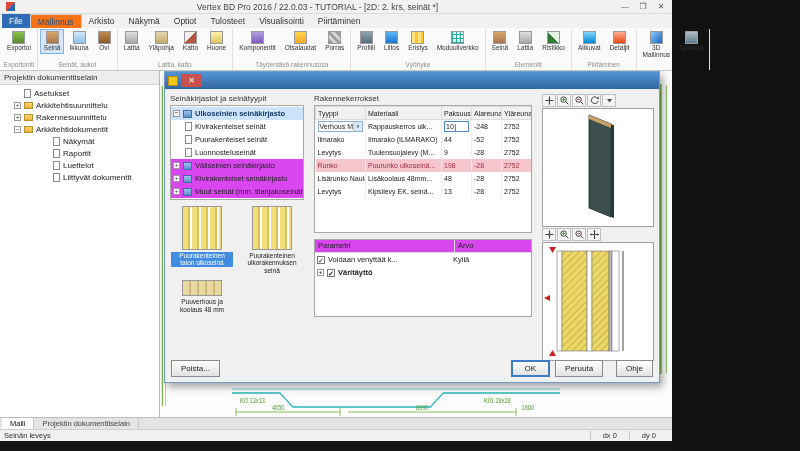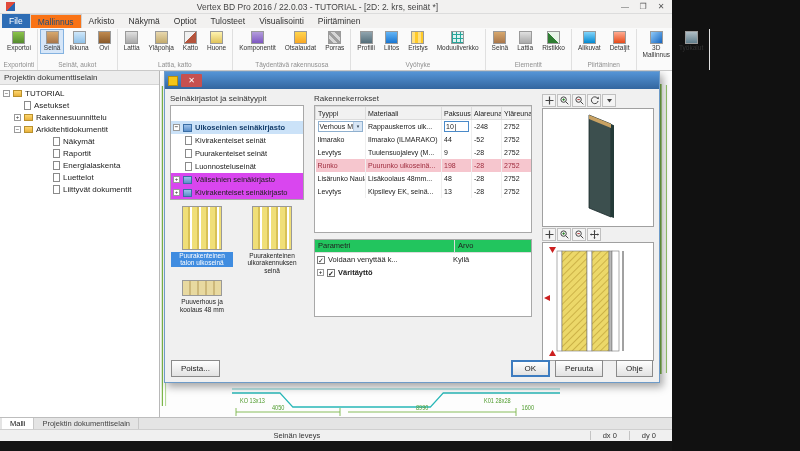--- a/index.html
+++ b/index.html
@@ -56,21 +56,21 @@
   .dlg-title { height:17px; background:linear-gradient(#5494d6,#33669f); color:#fff; display:flex; align-items:center; font-size:9px; }
   .dlg-icon { width:10px; height:10px; background:#f5c518; border:1px solid #b8900a; margin:0 3px; }
   .dtext { flex:1; text-align:center; }
   .dlg-close { width:21px; height:13px; background:#c75050; color:#fff; text-align:center; line-height:13px; font-size:8px; margin-right:2px; border-radius:1px; }
   .dlg-body { display:flex; gap:10px; padding:4px 5px 0; height:273px; }
   .sec-label { font-size:8px; color:#333; margin:1px 0 2px; }
   .col-lib { width:134px; display:flex; flex-direction:column; }
   .col-mid { width:218px; display:flex; flex-direction:column; }
   .col-prev { flex:1; display:flex; flex-direction:column; }
 
-  .libtree { border:1px solid #a8a8a8; background:#fff; height:95px; font-size:7.5px; padding:15px 0; overflow:hidden; }
+  .libtree { border:1px solid #a8a8a8; background:#fff; height:95px; font-size:7.5px; padding:1px 0; overflow:hidden; }
   .lt-item { display:flex; align-items:center; height:13px; padding:0 2px; white-space:nowrap; }
   .lt-item.cat { background:#d946ef; }
   .lt-item.selcat { background:#cbe2f8; font-weight:bold; color:#143d6b; }
   .lt-item.sub { padding-left:14px; }
   .i-book { flex:0 0 9px; height:8px; background:linear-gradient(#9ec3ec,#5b8fc9); border:1px solid #3a6ea5; margin-right:3px; }
 
   .thumbs { display:grid; grid-template-columns:1fr 1fr; gap:6px 6px; margin-top:6px; }
   .thumb { display:flex; flex-direction:column; align-items:center; }
   .thumb-img { width:40px; height:44px; border:1px solid #999; background:repeating-linear-gradient(90deg,#f0df78 0 5px,#d8c155 5px 7px,#fff 7px 9px); }
   .thumb-img.short { height:16px; background:repeating-linear-gradient(90deg,#e8d9a0 0 6px,#cdb87a 6px 8px); }
@@ -83,21 +83,21 @@
   th { background:#f1f1f1; border:1px solid #dcdcdc; font-weight:normal; text-align:left; padding:1px 2px; height:13px; white-space:nowrap; overflow:hidden; }
   td { border-right:1px solid #efefef; padding:0 2px; height:13px; white-space:nowrap; overflow:hidden; }
   tr.hl td { background:#f6c6ce; color:#9e2b3d; }
   .combo { display:flex; justify-content:space-between; align-items:center; border:1px solid #8fb0cf; background:#fff; height:11px; }
   .combo-text { padding:0 1px; overflow:hidden; white-space:nowrap; }
   .arrow-box { flex:0 0 9px; background:#d8e6f5; text-align:center; font-size:5px; line-height:9px; color:#345; border-left:1px solid #b9cde3; align-self:stretch; }
   .edit { border:1px solid #4a8ac9; height:11px; line-height:9px; padding:0 1px; background:#fff; display:flex; align-items:center; }
   .caret { color:#111; margin-left:1px; }
 
   .params-box { height:78px; margin-top:6px; }
-  .param-head { display:flex; background:#22c55e; border-bottom:1px solid #dcdcdc; height:13px; font-size:7.5px; }
+  .param-head { display:flex; background:#d946ef; border-bottom:1px solid #dcdcdc; height:13px; font-size:7.5px; }
   .ph1 { width:140px; padding:1px 3px; border-right:1px solid #dcdcdc; }
   .ph2 { flex:1; padding:1px 3px; }
   .param-row { display:flex; align-items:center; height:13px; font-size:7.5px; padding:0 2px; }
   .param-label { width:136px; display:flex; align-items:center; }
   .param-label.bold { font-weight:bold; }
   .cb { flex:0 0 8px; height:8px; border:1px solid #777; background:#fff; font-size:7px; line-height:7px; text-align:center; margin-right:3px; color:#222; }
 
   .dlg-bottom { position:absolute; left:6px; right:6px; bottom:5px; display:flex; justify-content:space-between; align-items:center; }
   .btn { border:1px solid #8a8a8a; background:linear-gradient(#fefefe,#e2e2e2); font-size:8px; height:17px; padding:0 9px; color:#222; }
   .btn.ok { border:2px solid #3d7cc0; padding:0 12px; }
@@ -107,21 +107,21 @@
   .ptools { display:flex; gap:1px; height:14px; align-items:center; margin-bottom:1px; }
   .ptool { width:14px; height:13px; border:1px solid #c0c0c0; background:#f4f4f4; display:flex; align-items:center; justify-content:center; }
   .pbox { border:1px solid #a0a0a0; background:#fff; height:119px; position:relative; overflow:hidden; }
   .pbox svg { width:100%; height:100%; display:block; }
 
   
   .bottom-tabs { height:12px; display:flex; background:#e4e4e4; border-top:1px solid #bdbdbd; padding-left:2px; }
   .btab { font-size:7.5px; padding:0 8px; line-height:11px; border-right:1px solid #c8c8c8; color:#444; }
   .btab.active { background:#fff; color:#111; }
   .statusbar { height:12px; background:#f0f0f0; border-top:1px solid #cfcfcf; display:flex; align-items:center; font-size:7.5px; padding:0 4px; color:#333; }
-  .sb-left { flex:1;text-align:center; }
+  .sb-left { flex:1; }
   .sb-field { border-left:1px solid #c4c4c4; padding:0 12px; }
   .black-strip { height:10px; background:#141414; }
 </style>
 </head>
 <body>
 
 <div class="app">
 
   <div class="titlebar">
     <div class="logo"></div>
@@ -271,54 +271,49 @@
       </div>
       <div class="rgroup-label"></div>
     </div>
   </div>
 
   <div class="main">
 
     <div class="left-panel">
       <div class="lp-header">Projektin dokumenttiselain</div>
       <div class="tree">
-        <div class="titem lv0">
-            <span class="exp">−</span>
-            <span class="i-folder"></span>
-            <span>TUTORIAL</span>
-          </div>
         <div class="titem lv1">
             <span class="exp"></span>
             <span class="i-doc"></span>
             <span>Asetukset</span>
           </div>
         <div class="titem lv1">
             <span class="exp">+</span>
             <span class="i-folder"></span>
+            <span>Arkkitehtisuunnittelu</span>
+          </div>
+        <div class="titem lv1">
+            <span class="exp">+</span>
+            <span class="i-folder"></span>
             <span>Rakennesuunnittelu</span>
           </div>
         <div class="titem lv1">
             <span class="exp">−</span>
             <span class="i-folder"></span>
             <span>Arkkitehtidokumentit</span>
           </div>
         <div class="titem lv2">
             <span class="exp"></span>
             <span class="i-doc"></span>
             <span>Näkymät</span>
           </div>
         <div class="titem lv2">
             <span class="exp"></span>
             <span class="i-doc"></span>
             <span>Raportit</span>
-          </div>
-        <div class="titem lv2">
-            <span class="exp"></span>
-            <span class="i-doc"></span>
-            <span>Energialaskenta</span>
           </div>
         <div class="titem lv2">
             <span class="exp"></span>
             <span class="i-doc"></span>
             <span>Luettelot</span>
           </div>
         <div class="titem lv2">
             <span class="exp"></span>
             <span class="i-doc"></span>
             <span>Liittyvät dokumentit</span>

